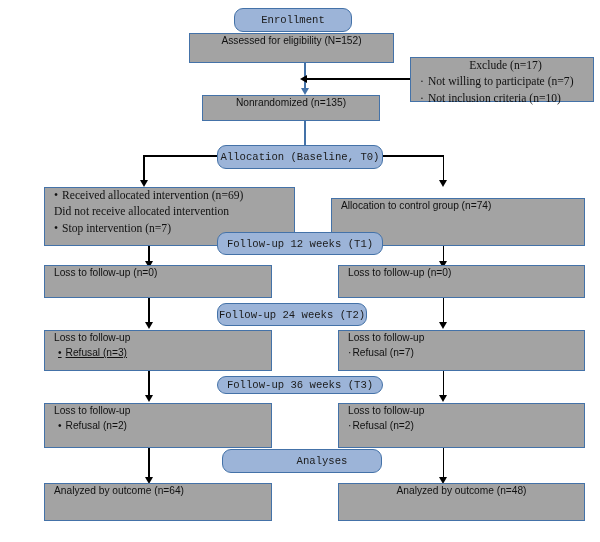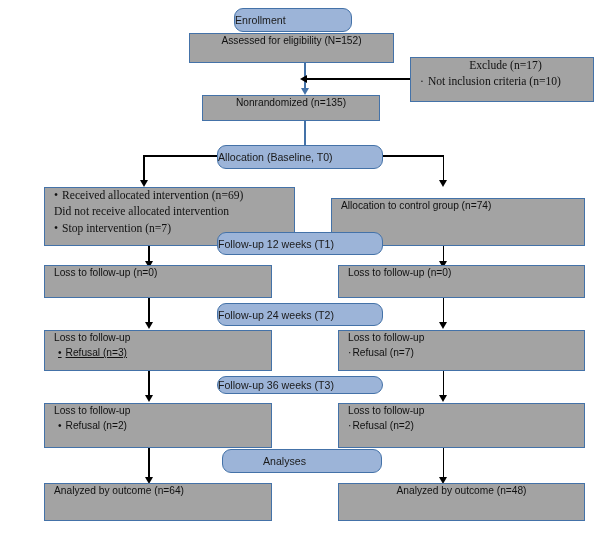--- a/index.html
+++ b/index.html
@@ -38,22 +38,22 @@
 
   
   .pill{
     position:absolute;
     box-sizing:border-box;
     background:#9cb4d8;
     border:1px solid #4472a8;
     border-radius:9px;
     display:flex;
     align-items:center;
-    justify-content:flex-start;
-    font-family:Liberation Sans, sans-serif;
+    justify-content:center;
+    font-family:Liberation Mono, monospace;
     font-size:10.6px;
     color:#1a1a1a;
     z-index:6;
   }
 
   
   .vline{position:absolute;background:#000;width:1.6px;z-index:2;}
   .hline{position:absolute;background:#000;height:1.6px;z-index:2;}
   .vline.blue{background:#4472a8;}
   .arrow-d{
@@ -81,20 +81,21 @@
     <span class="txt">Assessed for eligibility (N=152)</span>
   </div>
 
   <div class="pill" style="left:234px;top:8px;width:118px;height:24px;">
     <span>Enrollment</span>
   </div>
 
   <div class="box serif pad-l" style="left:410px;top:57px;width:184px;height:45px;">
     <div class="txt">
       <div class="li" style="text-align:center;">Exclude (n=17)</div>
+      <div class="li bul">Not willing to participate (n=7)</div>
       <div class="li bul">Not inclusion criteria (n=10)</div>
     </div>
   </div>
 
   <div class="vline blue" style="left:304px;top:63px;width:2px;height:27px;"></div>
   <div class="arrow-d blue" style="left:300.5px;top:88px;"></div>
 
   <div class="hline" style="left:305px;top:78px;width:106px;height:1.6px;"></div>
   <div class="arrow-l" style="left:300px;top:74.5px;"></div>
 
@@ -140,21 +141,21 @@
   </div>
   <div class="box sans pad-l" style="left:338px;top:265px;width:247px;height:33px;">
     <span class="txt">Loss to follow-up (n=0)</span>
   </div>
 
   <div class="vline" style="left:148px;top:298px;width:1.6px;height:27px;"></div>
   <div class="arrow-d" style="left:144.5px;top:322px;"></div>
   <div class="vline" style="left:442.5px;top:298px;width:1.6px;height:27px;"></div>
   <div class="arrow-d" style="left:439px;top:322px;"></div>
 
-  <div class="pill" style="left:217px;top:303px;width:166px;height:23px;">
+  <div class="pill" style="left:217px;top:303px;width:150px;height:23px;">
     <span>Follow-up 24 weeks (T2)</span>
   </div>
 
   <div class="box sans pad-l" style="left:44px;top:330px;width:228px;height:41px;">
     <div class="txt">
       <div class="li">Loss to follow-up</div>
       <div class="li bul2" style="margin-left:4px;text-decoration:underline;">Refusal (n=3)</div>
     </div>
   </div>
   <div class="box sans pad-l" style="left:338px;top:330px;width:247px;height:41px;">

